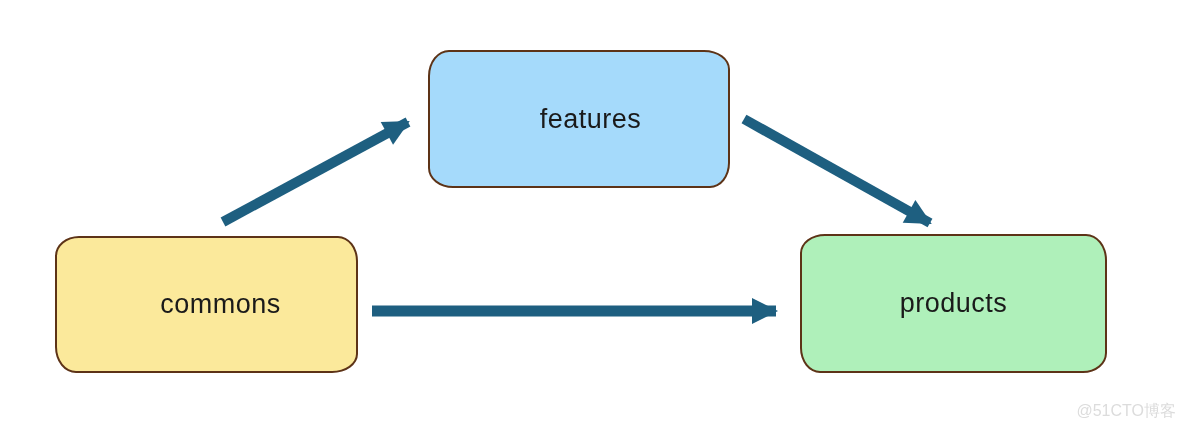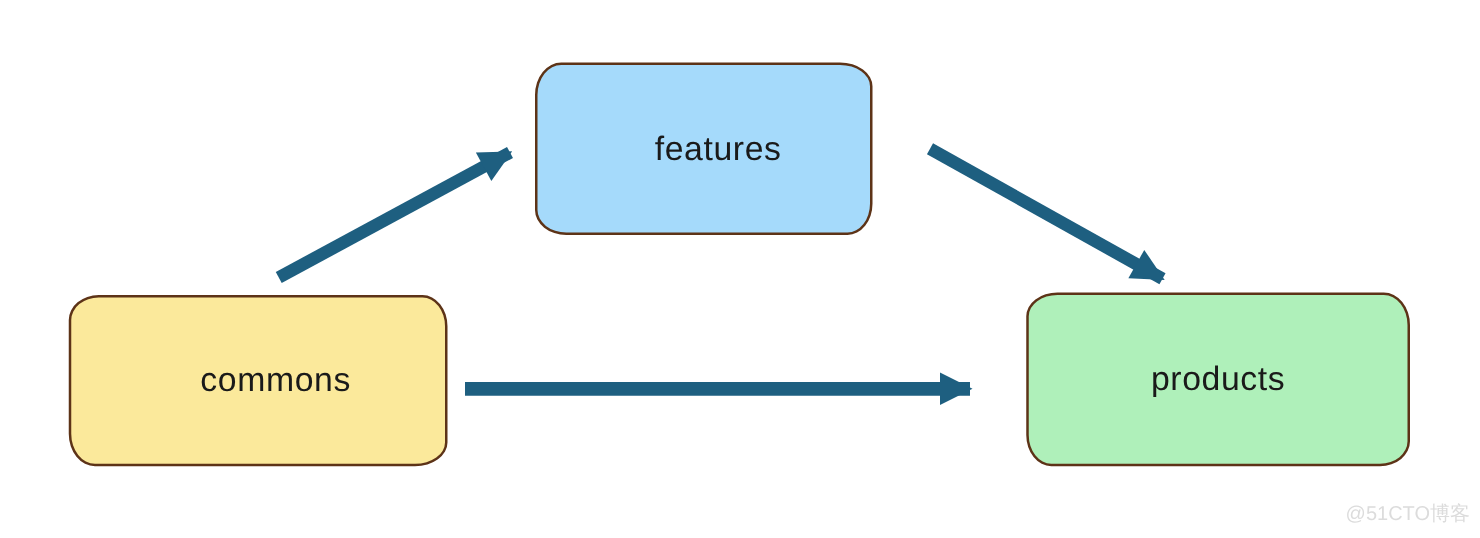--- a/index.html
+++ b/index.html
@@ -34,21 +34,21 @@
     color: #1a1a1a;
     letter-spacing: 0.5px;
   }
   
   .node-commons {
     left: 55px; top: 236px; width: 303px; height: 137px;
     border-radius: 24px 20px 26px 21px / 20px 25px 19px 26px;
     padding-left: 28px;
   }
   .node-features {
-    left: 428px; top: 50px; width: 270px; height: 138px;
+    left: 428px; top: 50px; width: 302px; height: 138px;
     border-radius: 21px 26px 20px 25px / 26px 19px 25px 20px;
     padding-left: 23px;
   }
   .node-products {
     left: 800px; top: 234px; width: 307px; height: 139px;
     border-radius: 25px 21px 24px 20px / 19px 26px 20px 25px;
   }
   .node-label {
     pointer-events: none;
   }
@@ -78,19 +78,19 @@
   </svg>
 
   <div class="node node-features" style="background-color: rgb(165, 218, 251); border-color: rgb(93, 51, 23); color: rgb(26, 26, 26);">
     <span class="node-label">features</span>
   </div>
 
   <div class="node node-commons" style="background-color: rgb(251, 233, 155); border-color: rgb(93, 51, 23); color: rgb(26, 26, 26);">
     <span class="node-label">commons</span>
   </div>
 
-  <div class="node node-products" style="background-color: rgb(175, 240, 186); border-color: rgb(93, 51, 23); color: rgb(26, 26, 26); margin-left: 21px;">
+  <div class="node node-products" style="background-color: rgb(175, 240, 186); border-color: rgb(93, 51, 23); color: rgb(26, 26, 26);">
     <span class="node-label">products</span>
   </div>
 
   <span class="watermark">@51CTO博客</span>
 
 </div>
 
 </body></html>

